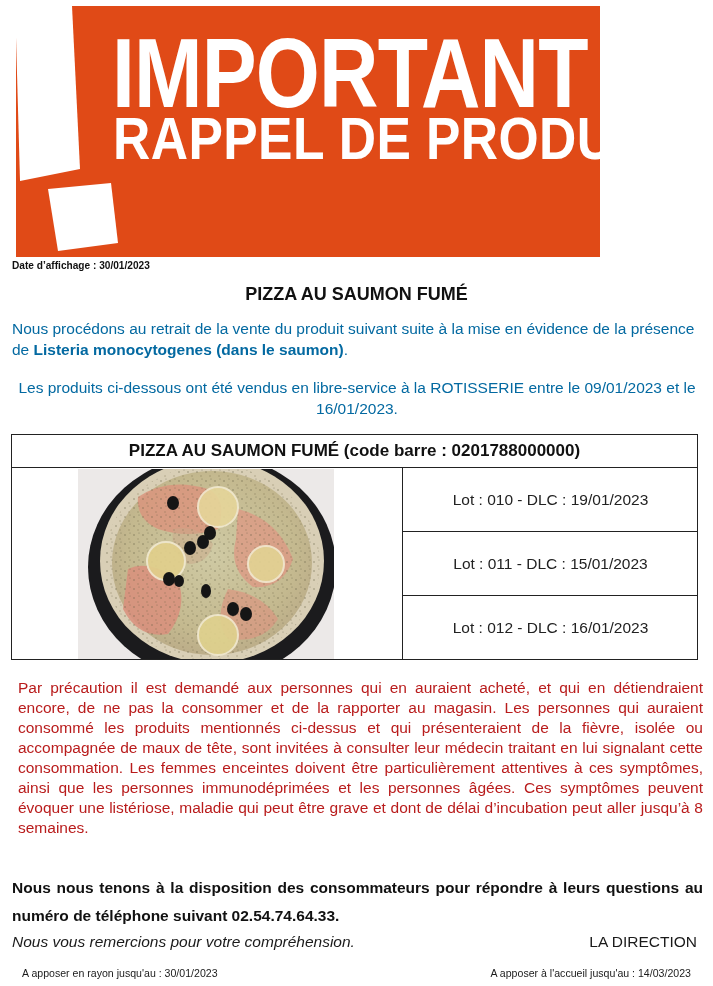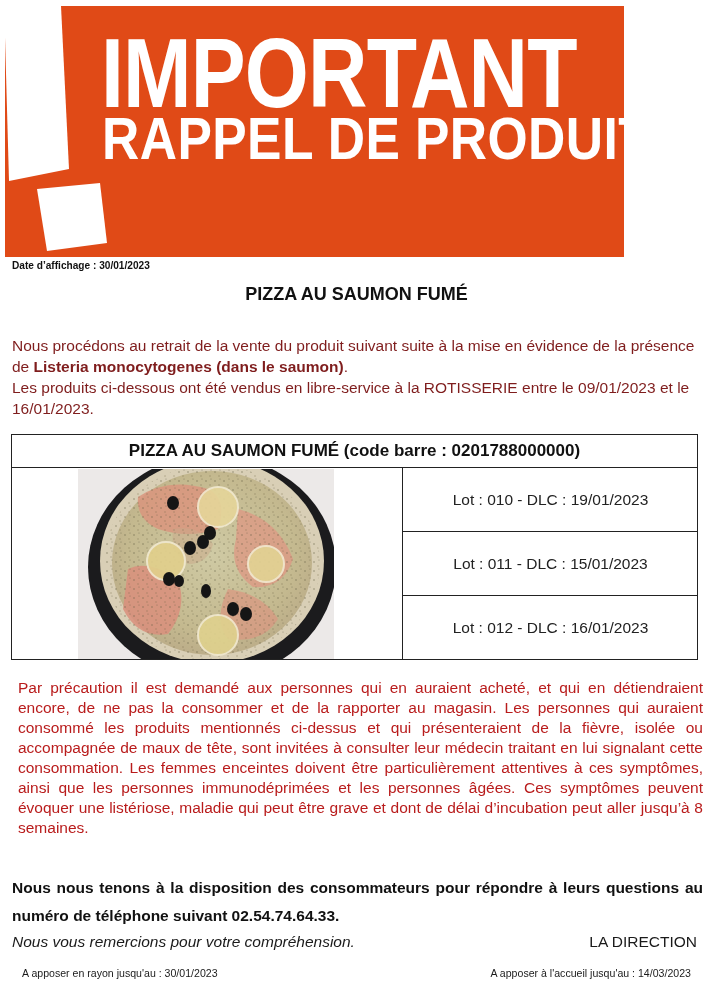--- a/index.html
+++ b/index.html
@@ -11,27 +11,26 @@
       width: 713px;
       height: 986px;
       position: relative;
       overflow: hidden;
       font-family: "Liberation Sans", sans-serif;
       color: #111111;
     }
     
     .banner {
       position: absolute;
-      left: 5px;
+      left: 16px;
       top: 6px;
       width: 584px;
       height: 251px;
       background: #e04a17;
       overflow: hidden;
-      padding-left: 35px;
     }
     .banner-bang {
       position: absolute;
       left: 0;
       top: 0;
       width: 120px;
       height: 251px;
     }
     .banner-title-1 {
       position: absolute;
@@ -84,26 +83,25 @@
       font-weight: bold;
       color: #111;
     }
     
     .para {
       position: absolute;
       left: 12px;
       width: 690px;
       font-size: 15.5px;
       line-height: 21px;
-      color: #7f1d1d;
-      margin-top: 17px;
+      color: #0369a1;
     }
     .para b { font-weight: bold; }
     .intro-1 { top: 318px; }
-    .intro-2 { top: 360px; }
+    .intro-2 { top: 377px; text-align: center; }
     
     .product-table {
       position: absolute;
       left: 11px;
       top: 434px;
       width: 687px;
       height: 226px;
       border: 1px solid #222;
       box-sizing: border-box;
     }

